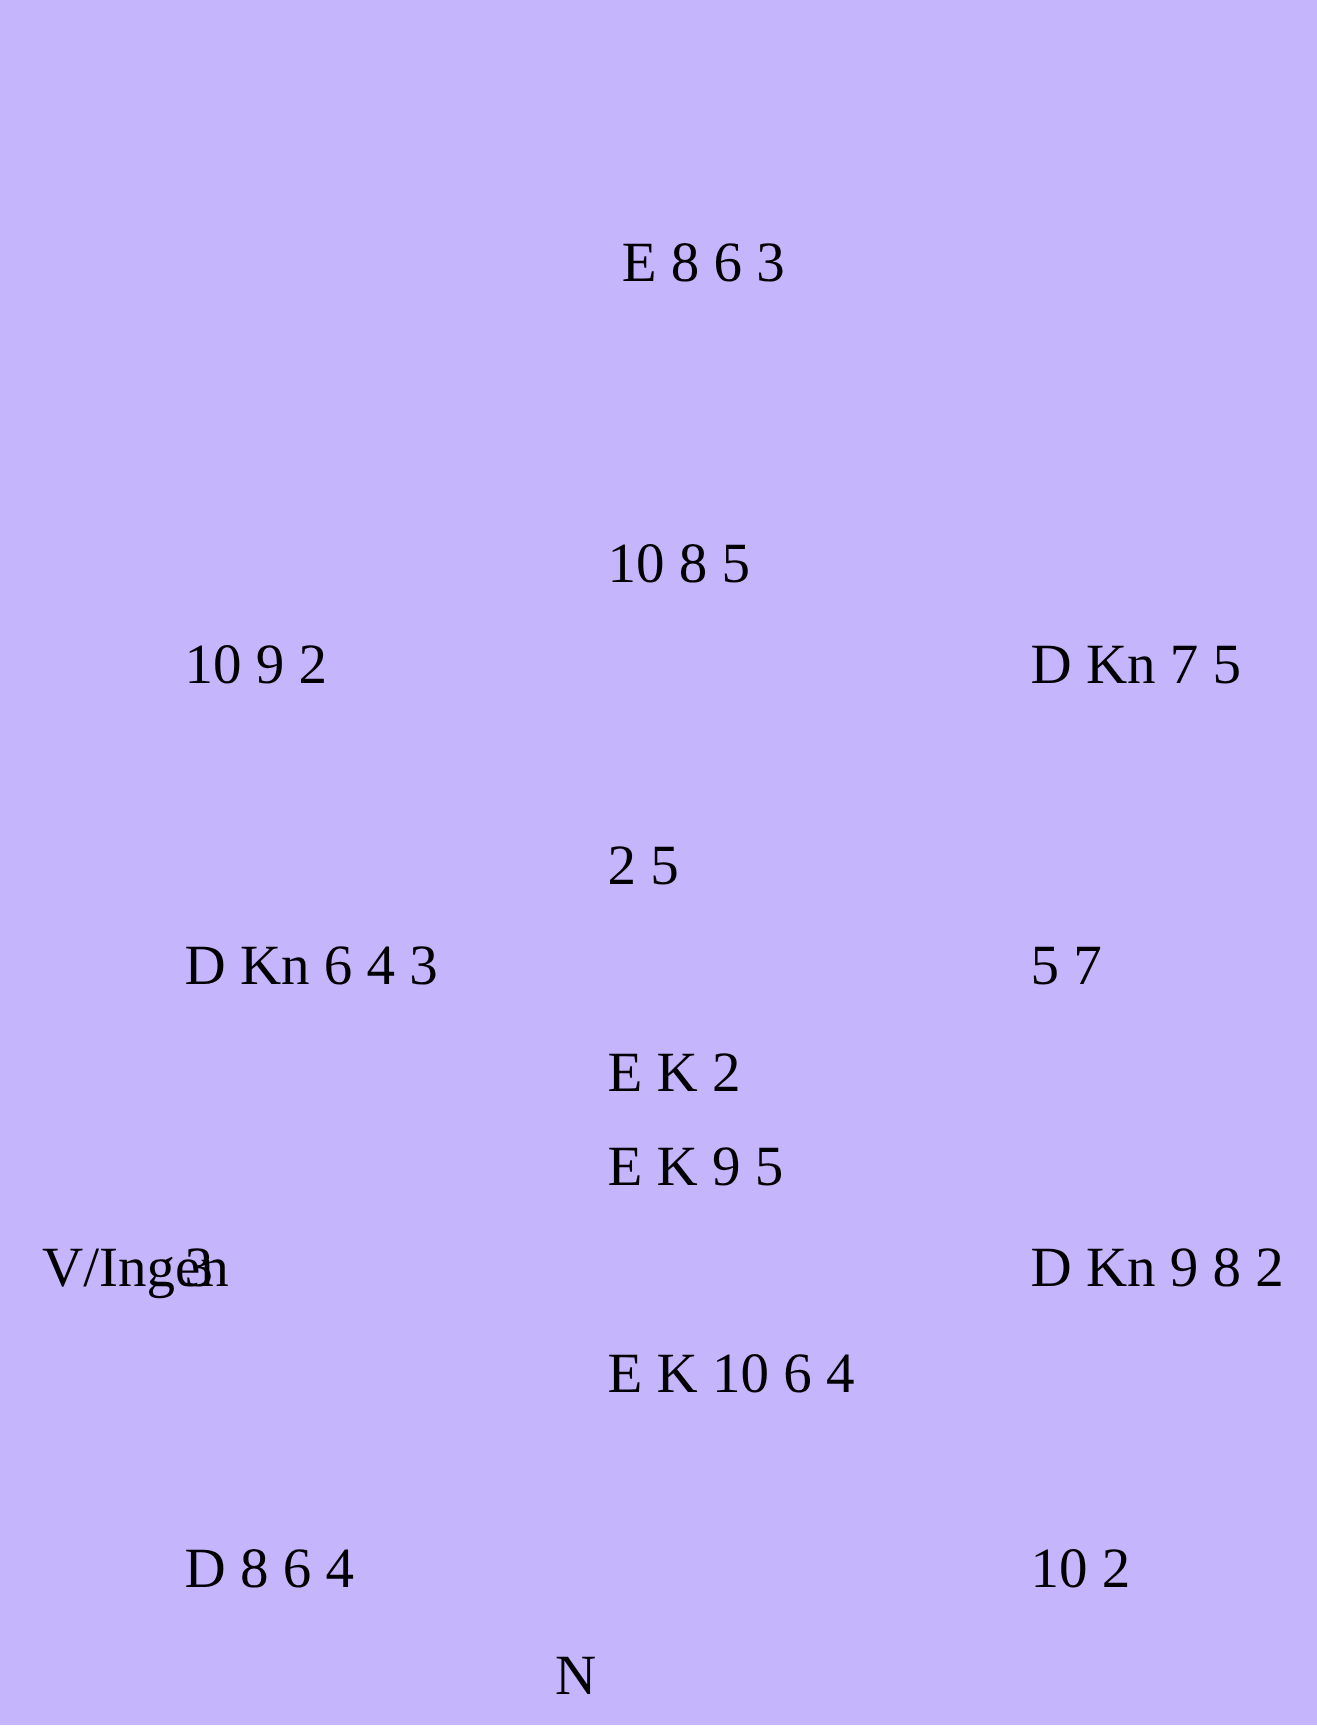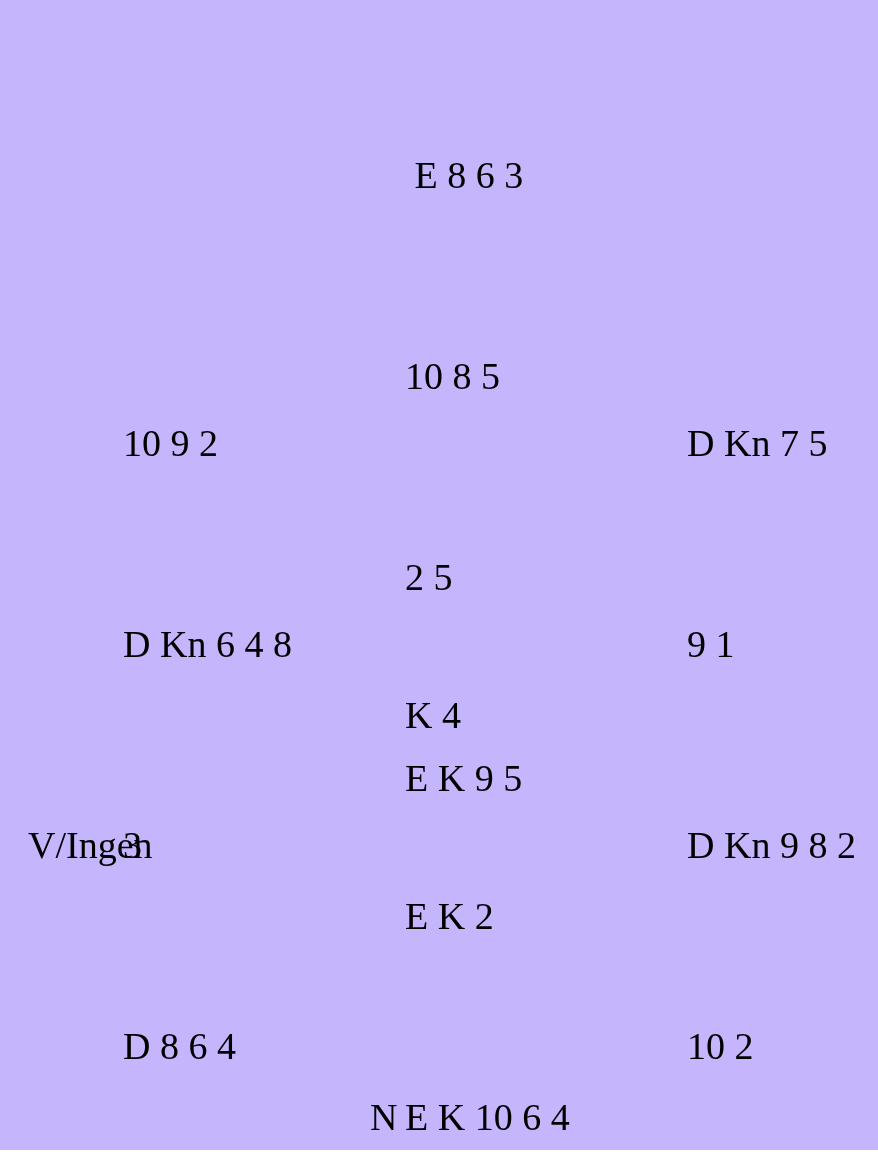--- a/index.html
+++ b/index.html
@@ -46,34 +46,33 @@
 
   <div class="block hand-north">
     <div> E 8 6 3</div>
     <div>10 8 5</div>
     <div>2 5</div>
     <div>E K 9 5</div>
   </div>
 
   <div class="block hand-west">
     <div>10 9 2</div>
-    <div>D Kn 6 4 8</div>
+    <div>D Kn 6 4 3</div>
     <div>3</div>
     <div>D 8 6 4</div>
   </div>
 
   <div class="block hand-east">
     <div>D Kn 7 5</div>
-    <div>9 1</div>
+    <div>5 7</div>
     <div>D Kn 9 8 2</div>
     <div>10 2</div>
   </div>
 
   <div class="block hand-south">
-    <div>K 4</div>
     <div>E K 2</div>
     <div>E K 10 6 4</div>
     
   </div>
 
   <div class="block vul">V/Ingen</div>
 
   <div class="block auction">
     <div class="auction-row">
       <span class="cell-left">N</span>

